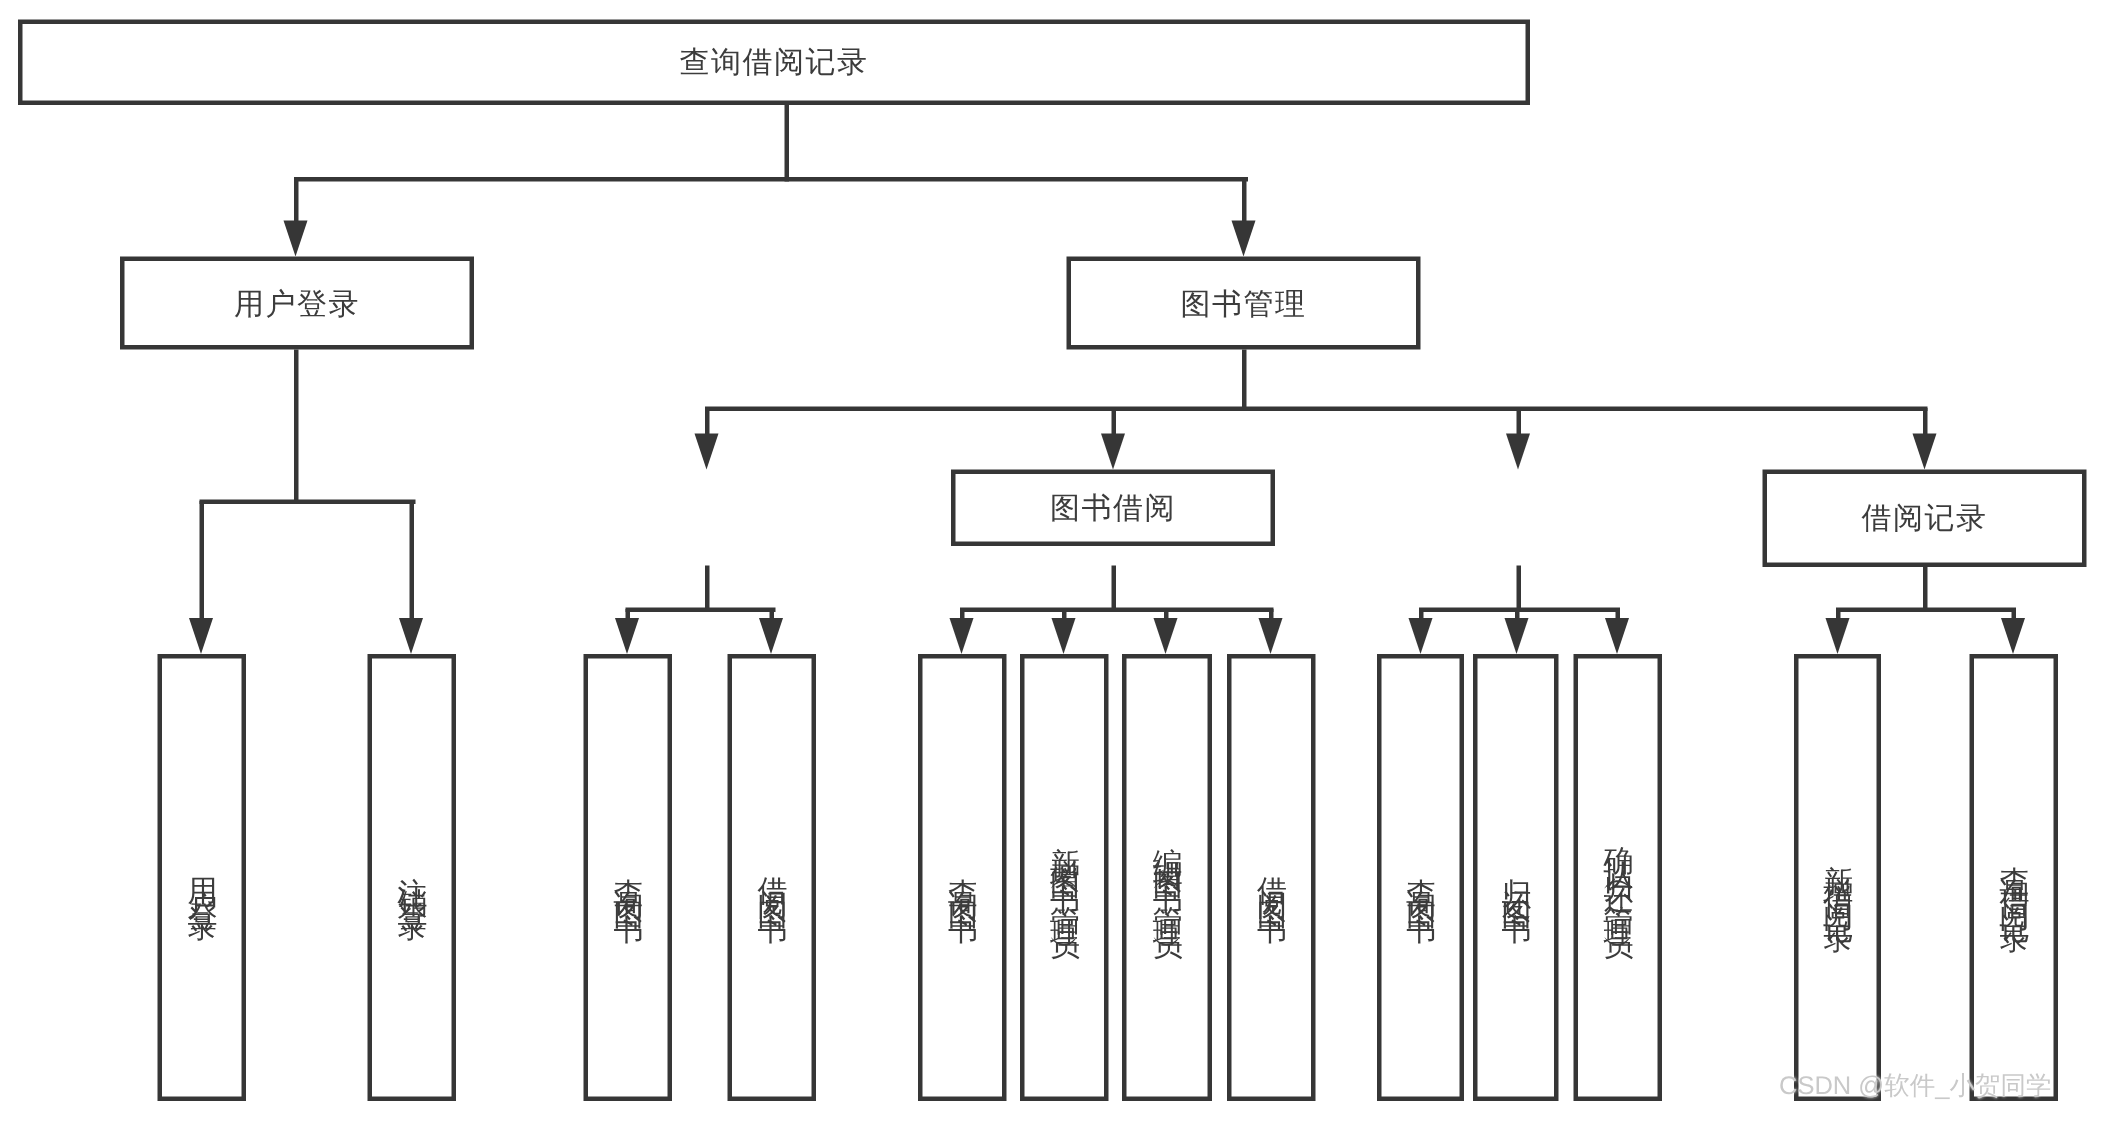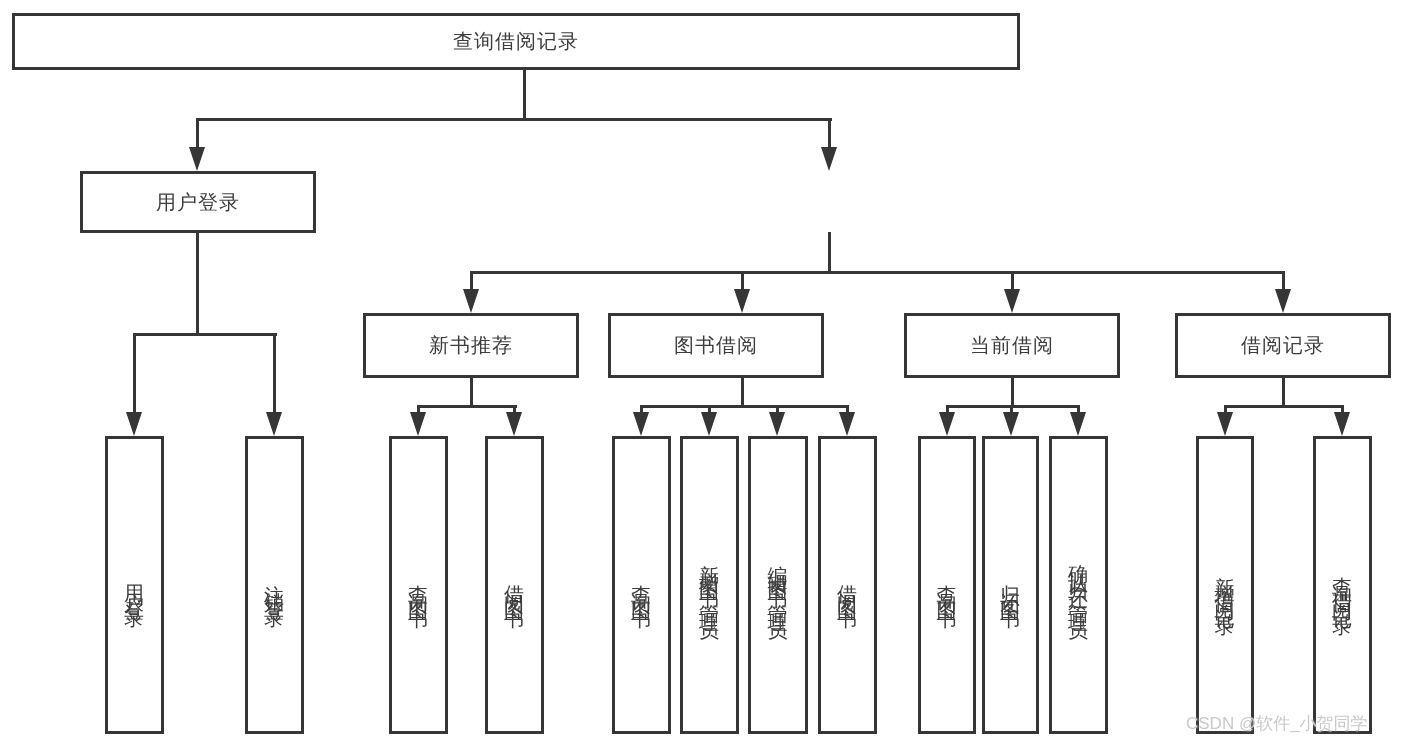--- a/index.html
+++ b/index.html
@@ -95,29 +95,26 @@
   <div class="arrow" style="left:1217px; top:412px;"></div>
   <div class="arrow" style="left:1334px; top:412px;"></div>
 
   <div class="node" style="left:12px; top:13px; width:1008px; height:57px;">
     <span>查询借阅记录</span>
   </div>
 
   <div class="node" style="left:80px; top:171px; width:236px; height:62px;">
     <span>用户登录</span>
   </div>
+  <div class="node" style="left:711px; top:171px; width:236px; height:62px;">
+    <span>图书管理</span>
+  </div>
 
-  <div class="node" style="left:363px; top:313px; width:216px; height:65px;">
-    <span>新书推荐</span>
-  </div>
-  <div class="node" style="left:608px; top:313px; width:216px; height:65px;">
+  <div class="node" style="left:634px; top:313px; width:216px; height:51px;">
     <span>图书借阅</span>
-  </div>
-  <div class="node" style="left:904px; top:313px; width:216px; height:65px;">
-    <span>当前借阅</span>
   </div>
   <div class="node" style="left:1175px; top:313px; width:216px; height:65px;">
     <span>借阅记录</span>
   </div>
 
   <div class="node leaf" style="left:105px; top:436px; width:59px; height:298px;">
     <span class="vtext">用户登录</span>
   </div>
   <div class="node leaf" style="left:245px; top:436px; width:59px; height:298px;">
     <span class="vtext">注销登录</span>

